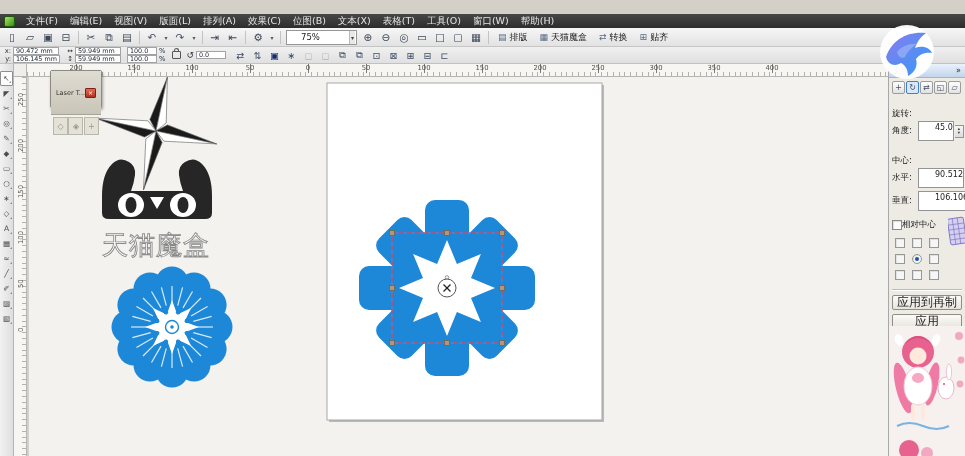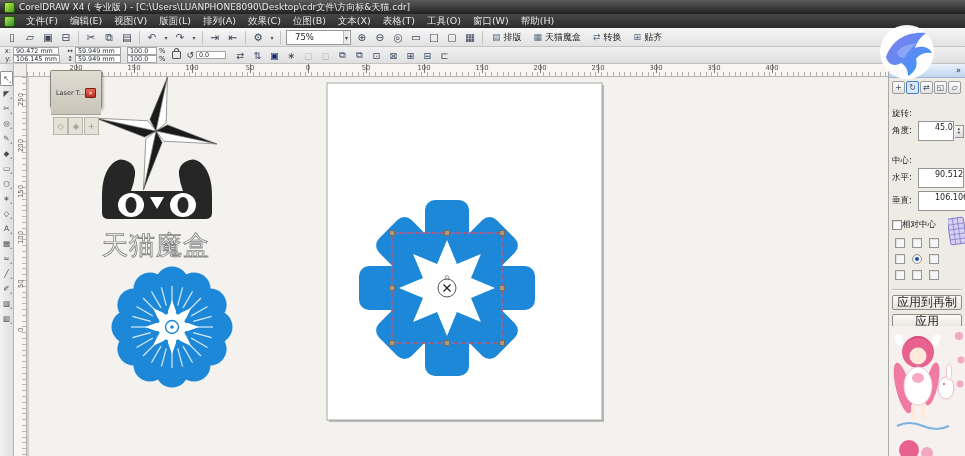--- a/index.html
+++ b/index.html
@@ -17,21 +17,21 @@
   .menuitems{display:flex}
   .mitem{padding:0 6px;line-height:14px}
   
   .toolbar{left:0;top:28px;width:965px;height:19px;background:linear-gradient(#f6f6f6,#e2e2e2);
            border-bottom:1px solid #c5c5c5;display:flex;align-items:center;padding-left:3px;box-sizing:border-box;color:#3d4758}
   .grp{display:flex;align-items:center}
   .tbtn{width:16px;height:15px;display:flex;align-items:center;justify-content:center;font-size:10.5px;border:1px solid transparent;border-radius:2px}
   .tbtn.dd{width:8px;font-size:6px;color:#555}
   .sep{width:1px;height:13px;background:#c3c3c3;margin:0 3px}
   .zoombox{width:54px;height:13px;border:1px solid #979797;background:#fff;font-size:8.5px;color:#222;
-           display:flex;align-items:center;justify-content:space-between;padding:0 1px 0 8px;margin:0 2px}
+           display:flex;align-items:center;justify-content:space-between;padding:0 1px 0 14px;margin:0 2px}
   .zoombox .car{font-size:6px;color:#444;background:#e8e8e8;border-left:1px solid #bbb;height:100%;display:flex;align-items:center;padding:0 1px}
   .plugbtn{display:flex;align-items:center;gap:3px;font-size:9px;color:#222;height:15px;padding:0 5px;border:1px solid transparent;border-radius:2px}
   .plugico{font-size:9px;color:#5a6b86}
   
   .propbar{left:0;top:47px;width:965px;height:17px;background:linear-gradient(#f0f0f0,#e0e0e0);
            border-bottom:1px solid #c2c2c2;display:flex;align-items:center;padding-left:4px;box-sizing:border-box;color:#1c2430}
   .stack{display:flex;flex-direction:column;justify-content:center;gap:1px;margin-right:6px}
   .prow{display:flex;align-items:center;gap:2px;height:7px;font-size:6.8px}
   .plab{width:7px;text-align:right;color:#333}
   .pfield{border:1px solid #a3a3a3;background:#fff;height:6px;font-size:6.4px;line-height:6px;display:flex;align-items:center;padding:0 2px;min-width:40px}
@@ -101,24 +101,20 @@
         display:flex;align-items:center;justify-content:center;font-size:12px;color:#222}
   .wallpaper{left:0;top:262px;width:77px;height:130px;position:absolute;overflow:hidden}
   .kbicon{left:948px;top:216px;width:18px;height:30px;z-index:30}
   .xunlei{left:872px;top:22px;width:70px;height:60px;z-index:60;pointer-events:none}
 </style>
 </head>
 <body>
 
 <div id="app">
 
-  <div class="abs titlebar">
-    <span class="appicon"></span>
-    <span>CorelDRAW X4 ( 专业版 ) - [C:\Users\LUANPHONE8090\Desktop\cdr文件\方向标&amp;天猫.cdr]</span>
-  </div>
 
   <div class="abs menubar">
     <span class="docicon"></span>
     <div class="menuitems">
 
     <span class="mitem">文件(F)</span>
         <span class="mitem">编辑(E)</span>
         <span class="mitem">视图(V)</span>
         <span class="mitem">版面(L)</span>
         <span class="mitem">排列(A)</span>

